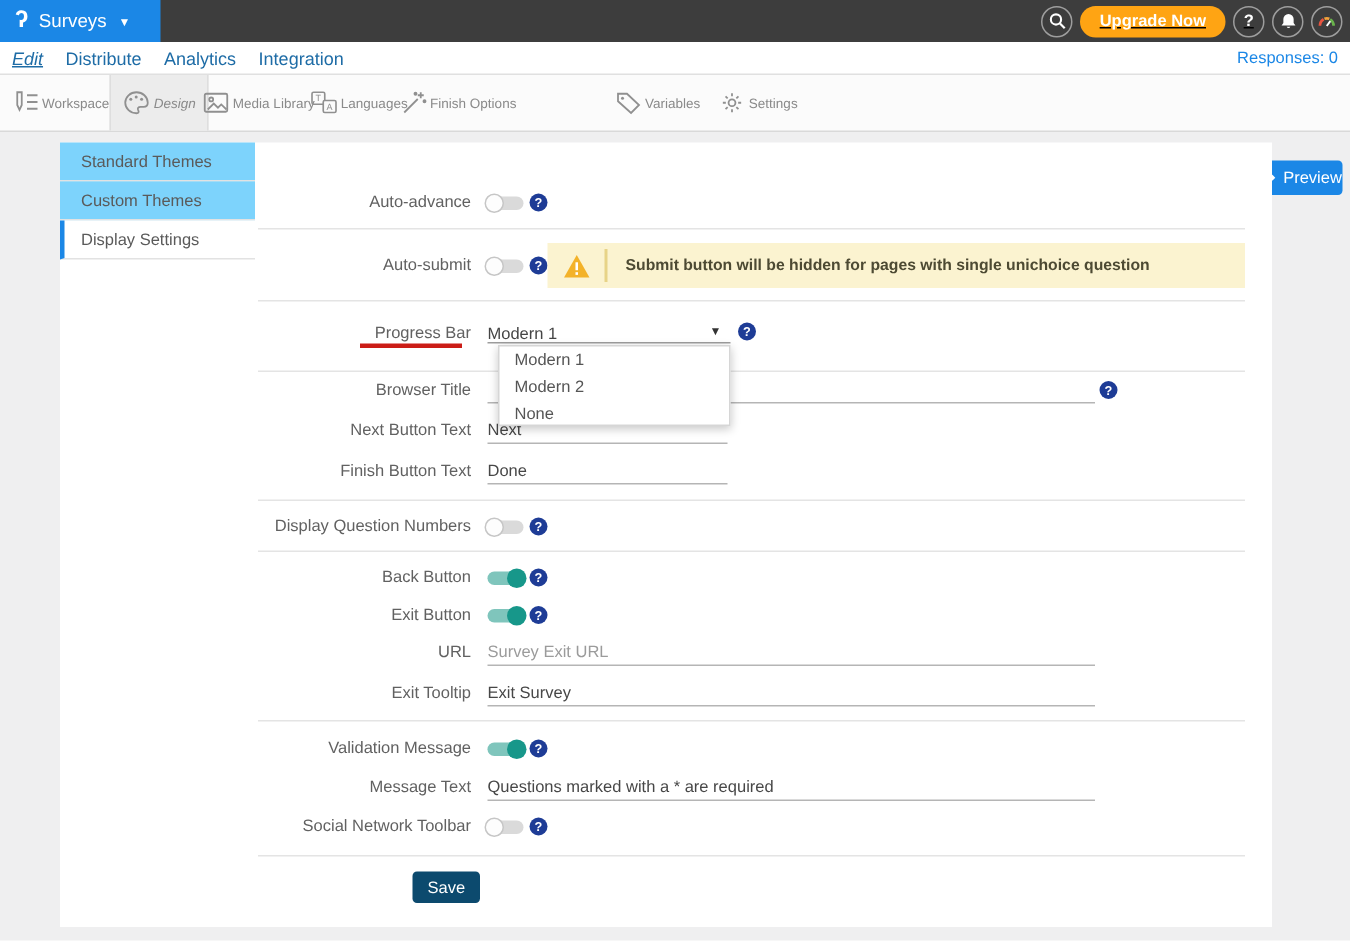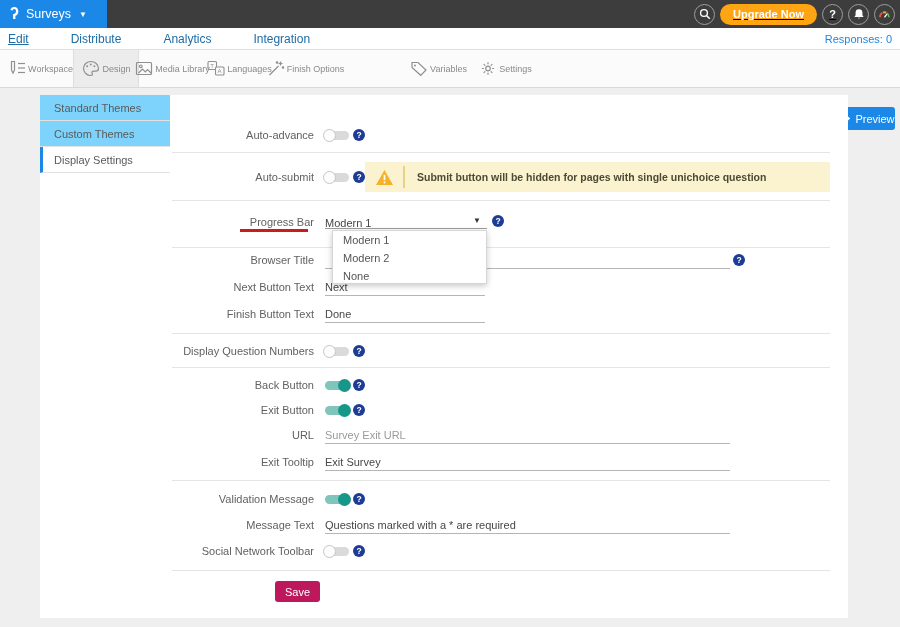--- a/index.html
+++ b/index.html
@@ -19,30 +19,30 @@
   .bc-current { color:#ffffff; }
   .topbar-right { position:absolute; right:5px; top:3px; height:22px; display:flex; align-items:center; gap:5px;text-decoration:underline; }
   .circle-btn { width:21px; height:21px; border:1.5px solid #9e9e9e; border-radius:50%;
     display:flex; align-items:center; justify-content:center; color:#fff; font-size:11px; font-weight:bold; cursor:pointer; }
   .upgrade-btn { background:#ffa413; color:#fff; border:none; border-radius:11px; font-size:11px; font-weight:bold;
     padding:4px 13px; height:21px; cursor:pointer; font-family:inherit; }
 
   
   .navbar { position:absolute; top:28px; left:0; width:900px; height:22px; background:#fff;
     border-bottom:1px solid #e0e0e0; display:flex; align-items:center; }
-  .nav-tab { font-size:12px; color:#1e6ca6; margin-left:42px; cursor:pointer; }
+  .nav-tab { font-size:12px; color:#1e6ca6; margin-left:15px; cursor:pointer; }
   .nav-tab:first-child { margin-left:8px; }
-  .nav-tab.active { text-decoration:underline; }
+  .nav-tab.active { text-decoration:underline;font-style:italic; }
   .responses { margin-left:auto; margin-right:8px; font-size:11px; color:#1b87e6; }
 
   
   .toolbar { position:absolute; top:50px; left:0; width:900px; height:38px; background:#fbfbfb; border-bottom:1px solid #d9d9d9; }
   .tool-item { position:absolute; top:0; height:37px; width:66px; display:flex; flex-direction:row;
     align-items:center; justify-content:center; gap:1px; cursor:pointer; }
-  .tool-item.active { background:#ececec; border-left:1px solid #dedede; border-right:1px solid #dedede; }
+  .tool-item.active { background:#ececec; border-left:1px solid #dedede; border-right:1px solid #dedede;font-style:italic; }
   .tool-label { font-size:9px; color:#8a8a8a; white-space:nowrap; }
   .tool-icon svg { display:block; }
   .url-box { position:absolute; top:57px; left:640px; width:190px; height:23px; background:#fff;
     border:1px solid #cccccc; border-radius:3px; display:flex; align-items:center; padding:0 6px; cursor:text; }
   .url-text { flex:1; font-size:10.5px; color:#555; white-space:nowrap; overflow:hidden; }
   .preview-btn { position:absolute; top:57px; left:838px; height:23px; width:57px; background:#1b87e6; border:none;
     border-radius:3px; color:#fff; font-size:11px; display:flex; align-items:center; justify-content:center; gap:4px;
     cursor:pointer; font-family:inherit; }
 
   
@@ -72,21 +72,21 @@
   .warn-icon { margin-left:10px; display:flex; }
   .warn-divider { width:2px; height:22px; background:#e7d387; margin-left:9px; }
   .warn-text { margin-left:12px; font-size:10.5px; font-weight:bold; color:#4d4a33; }
   .annotation-underline { position:absolute; left:240px; top:229px; width:68px; height:3px; background:#cb1d17; }
   .select { position:absolute; left:325px; top:213px; width:162px; height:16px; border-bottom:1px solid #9d9d9d; cursor:pointer; }
   .select-value { font-size:11px; color:#454545; line-height:14px; }
   .select-caret { position:absolute; right:6px; top:3px; font-size:8px; color:#333; }
   .dropdown { position:absolute; left:332px; top:230px; width:155px; height:54px; background:#fff;
     border:1px solid #d6d6d6; box-shadow:0 2px 6px rgba(0,0,0,0.22); z-index:5; }
   .dd-option { height:18px; line-height:18px; padding-left:10px; font-size:11px; color:#555; cursor:pointer; }
-  .save-btn { position:absolute; left:275px; top:581px; height:21px; padding:0 10px; background:#be185d; border:none;
+  .save-btn { position:absolute; left:275px; top:581px; height:21px; padding:0 10px; background:#0c4a6e; border:none;
     border-radius:3px; color:#fff; font-size:11px; cursor:pointer; font-family:inherit; }
 </style>
 </head>
 <body>
 
 <div class="topbar">
   <div class="logo-block">
     <span class="logo-glyph">ʔ</span>
     <span class="logo-text">Surveys</span>
     <span class="logo-caret">▼</span>

